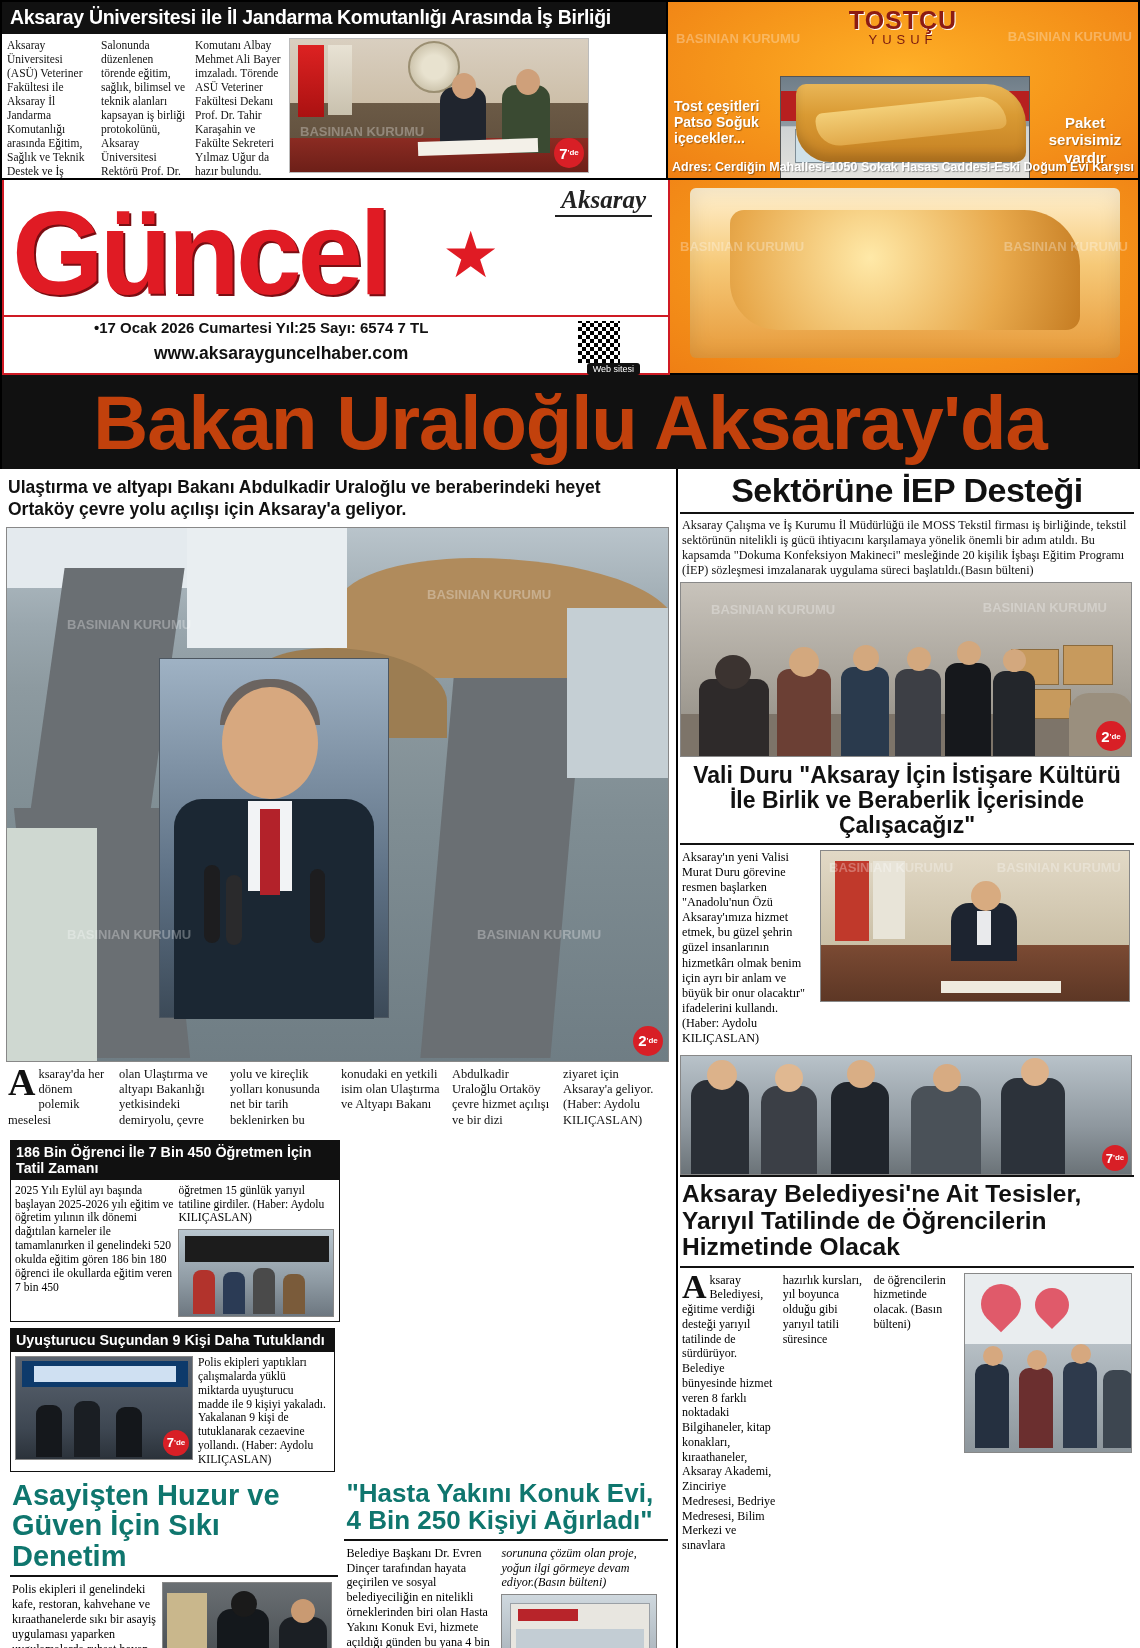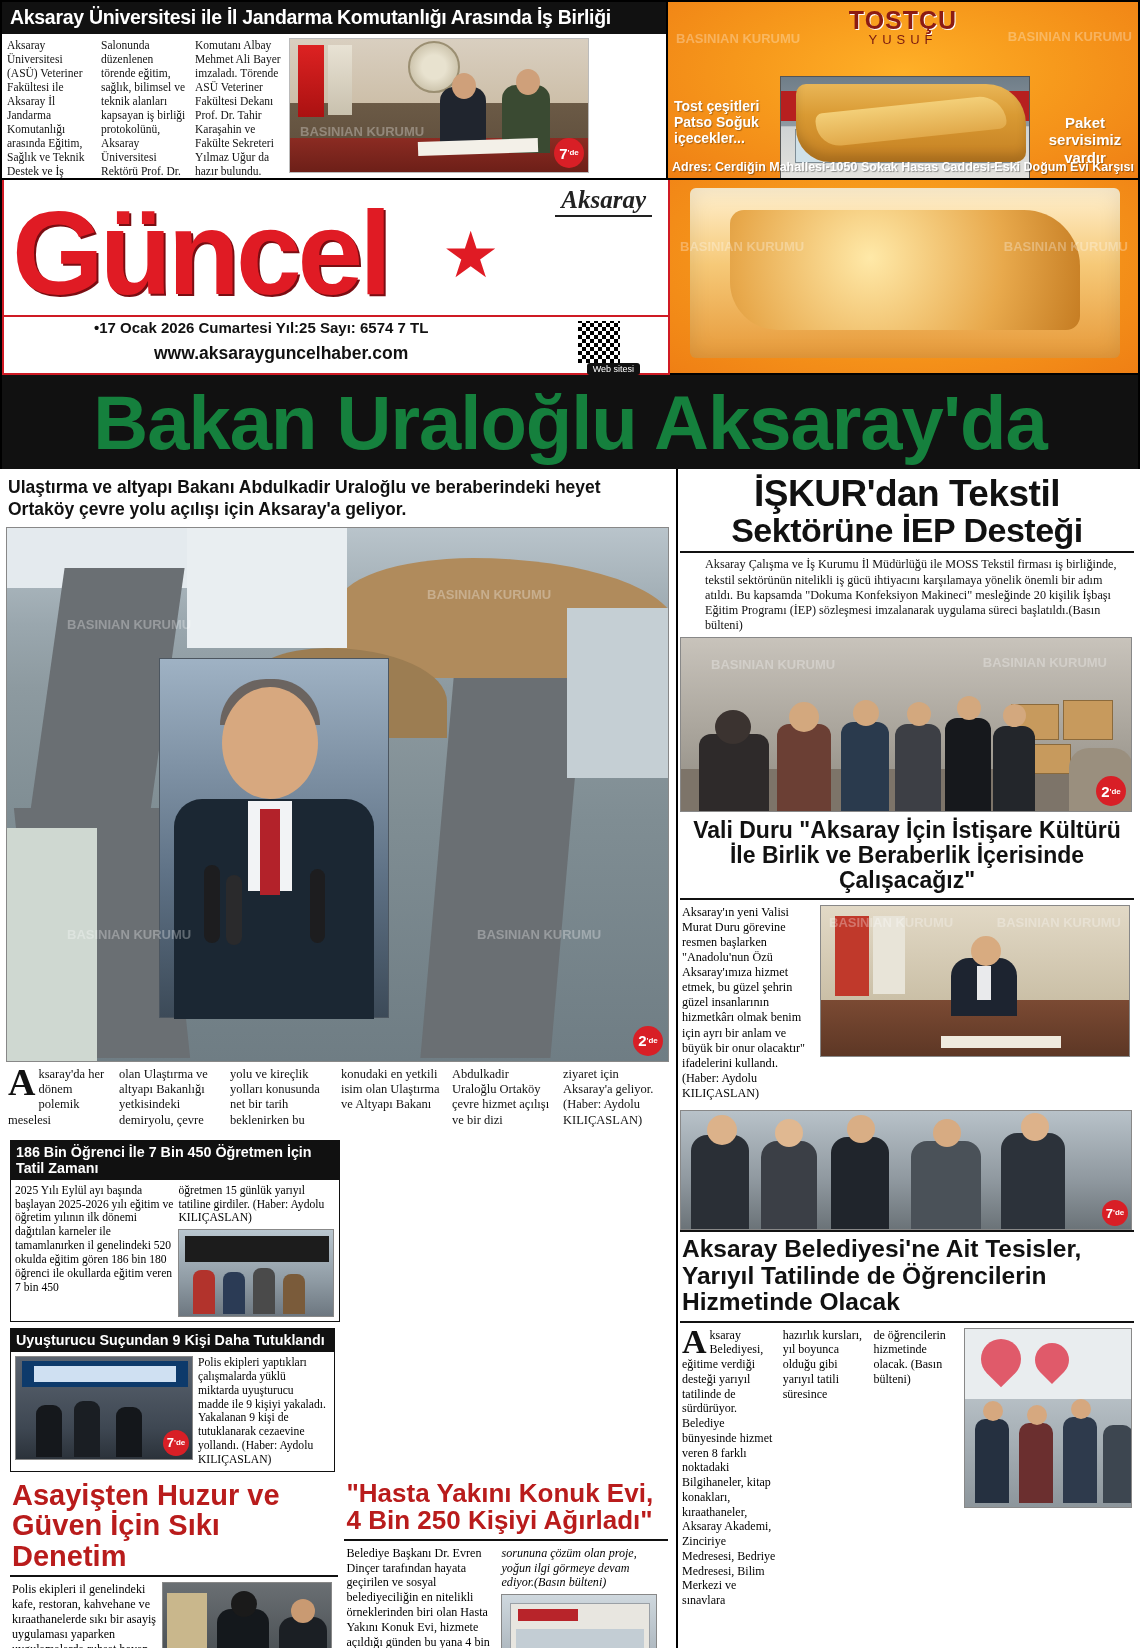--- a/index.html
+++ b/index.html
@@ -126,21 +126,21 @@
   }
   .websitesi {
     position:absolute; right:28px; bottom:-2px; background:#111; color:#fff;
     font-family:"Liberation Sans",sans-serif; font-size:9px; padding:1px 6px; border-radius:3px;
   }
   .mast-right { width:470px; position:relative; border:2px solid #000; border-left:0; border-top:0;
     background: radial-gradient(ellipse at 50% 40%, #ffb027 0%, #f79a1c 45%, #ef7f14 100%); overflow:hidden;}
 
   
   .mainhead {
-    width:1140px; height:94px; background:#111; color:#15803d; display:flex;
+    width:1140px; height:94px; background:#111; color:#c2410c; display:flex;
     align-items:center; justify-content:center;
     font-family:"Liberation Sans",sans-serif; font-weight:bold; font-size:76px;
     letter-spacing:-1px; border-left:2px solid #000; border-right:2px solid #000;
   }
 
   
   .body-grid { display:flex; width:1140px; padding:0 2px; }
   .col-left { width:674px; padding:4px 4px 0 4px; }
   .col-right { width:462px; padding:4px 4px 0 2px; border-left:2px solid #000; }
 
@@ -190,21 +190,21 @@
     font-weight:bold; padding-right:3px; color:#111;
   }
 
   
   .r-head {
     font-family:"Liberation Sans",sans-serif; font-weight:bold; color:#111;
     line-height:1.02; letter-spacing:-0.5px;
   }
   .r-head.h1 { font-size:37px; text-align:center; padding:2px 0 0 0;}
   .r-head.h2 { font-size:34px; text-align:center; padding:0 0 4px 0; border-bottom:2px solid #111;}
-  .r-body { font-family:"Liberation Serif",serif; font-size:12.2px; line-height:1.24; color:#111; padding:4px 2px;margin-left:23px;}
+  .r-body { font-family:"Liberation Serif",serif; font-size:12.2px; line-height:1.24; color:#111; padding:4px 2px;}
   .r-photo { position:relative; width:452px; height:175px; border:1px solid #888; overflow:hidden;
     background:linear-gradient(180deg,#c8c3bb 0%, #a9a49b 55%, #8e8a81 100%); }
   .r-photo .floor{position:absolute; left:0; bottom:0; width:100%; height:42px; background:#7d7469;}
   .r-photo .box{position:absolute; background:#c79a5d; border:1px solid #8b6a3c;}
   .person{position:absolute; border-radius:12px 12px 0 0;}
   .head{position:absolute; border-radius:50%; background:#d3a87e;}
 
   .r2-head { font-family:"Liberation Sans",sans-serif; font-weight:bold; font-size:23px;
      line-height:1.08; color:#111; text-align:center; padding:6px 2px 5px 2px; border-bottom:2px solid #111;}
   .r2-wrap { display:flex; gap:6px; padding:5px 2px; }
@@ -216,21 +216,21 @@
   .lower { display:flex; gap:6px; padding:6px 4px 0 4px;flex-direction:column; }
   .blk { border:1px solid #111; }
   .blk-head { background:#111; color:#fff; font-family:"Liberation Sans",sans-serif;
     font-weight:bold; font-size:14.3px; padding:3px 5px; line-height:1.15; }
   .blk-in { display:flex; gap:5px; padding:4px; }
   .blk-in p { font-family:"Liberation Serif",serif; font-size:11.6px; line-height:1.2; }
   .mini-photo { position:relative; border:1px solid #888; overflow:hidden; }
 
   .lower2 { display:flex; gap:6px; padding:6px 4px 0 4px; }
   .big-head { font-family:"Liberation Sans",sans-serif; font-weight:bold; font-size:29px;
-    line-height:1.05; color:#b91c1c; padding:2px 2px 4px 2px; border-bottom:2px solid #111;}
+    line-height:1.05; color:#0f766e; padding:2px 2px 4px 2px; border-bottom:2px solid #111;}
   .big-head.sm { font-size:26px; }
   .two-col { display:flex; gap:0; padding:5px 2px; }
   .two-col p { font-family:"Liberation Serif",serif; font-size:12.1px; line-height:1.23; }
 
   .rb-head { font-family:"Liberation Sans",sans-serif; font-weight:bold; font-size:24.5px;
     line-height:1.08; color:#111; padding:4px 2px 5px 2px; border-top:2px solid #111; border-bottom:2px solid #111;}
   .rb-cols { display:flex; gap:6px; padding:5px 2px; }
   .rb-cols p { font-family:"Liberation Serif",serif; font-size:12px; line-height:1.23; }
 
   .watermark {
@@ -432,21 +432,20 @@
                     <sub>'de</sub>
                   </div>
               </div>
             </div>
           </div>
         </div>
       </div>
     </div>
 
     <div class="col-right">
-      <div class="r-head h1">İŞKUR'dan Tekstil</div>
       <div class="r-head h2">Sektörüne İEP Desteği</div>
       <div class="r-body">Aksaray Çalışma ve İş Kurumu İl Müdürlüğü ile MOSS Tekstil firması iş birliğinde, tekstil sektörünün nitelikli iş gücü ihtiyacını karşılamaya yönelik önemli bir adım atıldı. Bu kapsamda "Dokuma Konfeksiyon Makineci" mesleğinde 20 kişilik İşbaşı Eğitim Programı (İEP) sözleşmesi imzalanarak uygulama süreci başlatıldı.(Basın bülteni)</div>
 
       <div class="r-photo">
         <div class="floor"></div>
         <div class="box" style="left:330px; top:66px; width:48px; height:36px;"></div>
         <div class="box" style="left:382px; top:62px; width:50px; height:40px;"></div>
         <div class="box" style="left:336px; top:106px; width:54px; height:30px;"></div>
         <div class="person" style="left:18px; top:96px; width:70px; height:78px; background:#2e2a2a;"></div>
         <div class="head" style="left:34px; top:72px; width:36px; height:34px; background:#3b3330;"></div>

